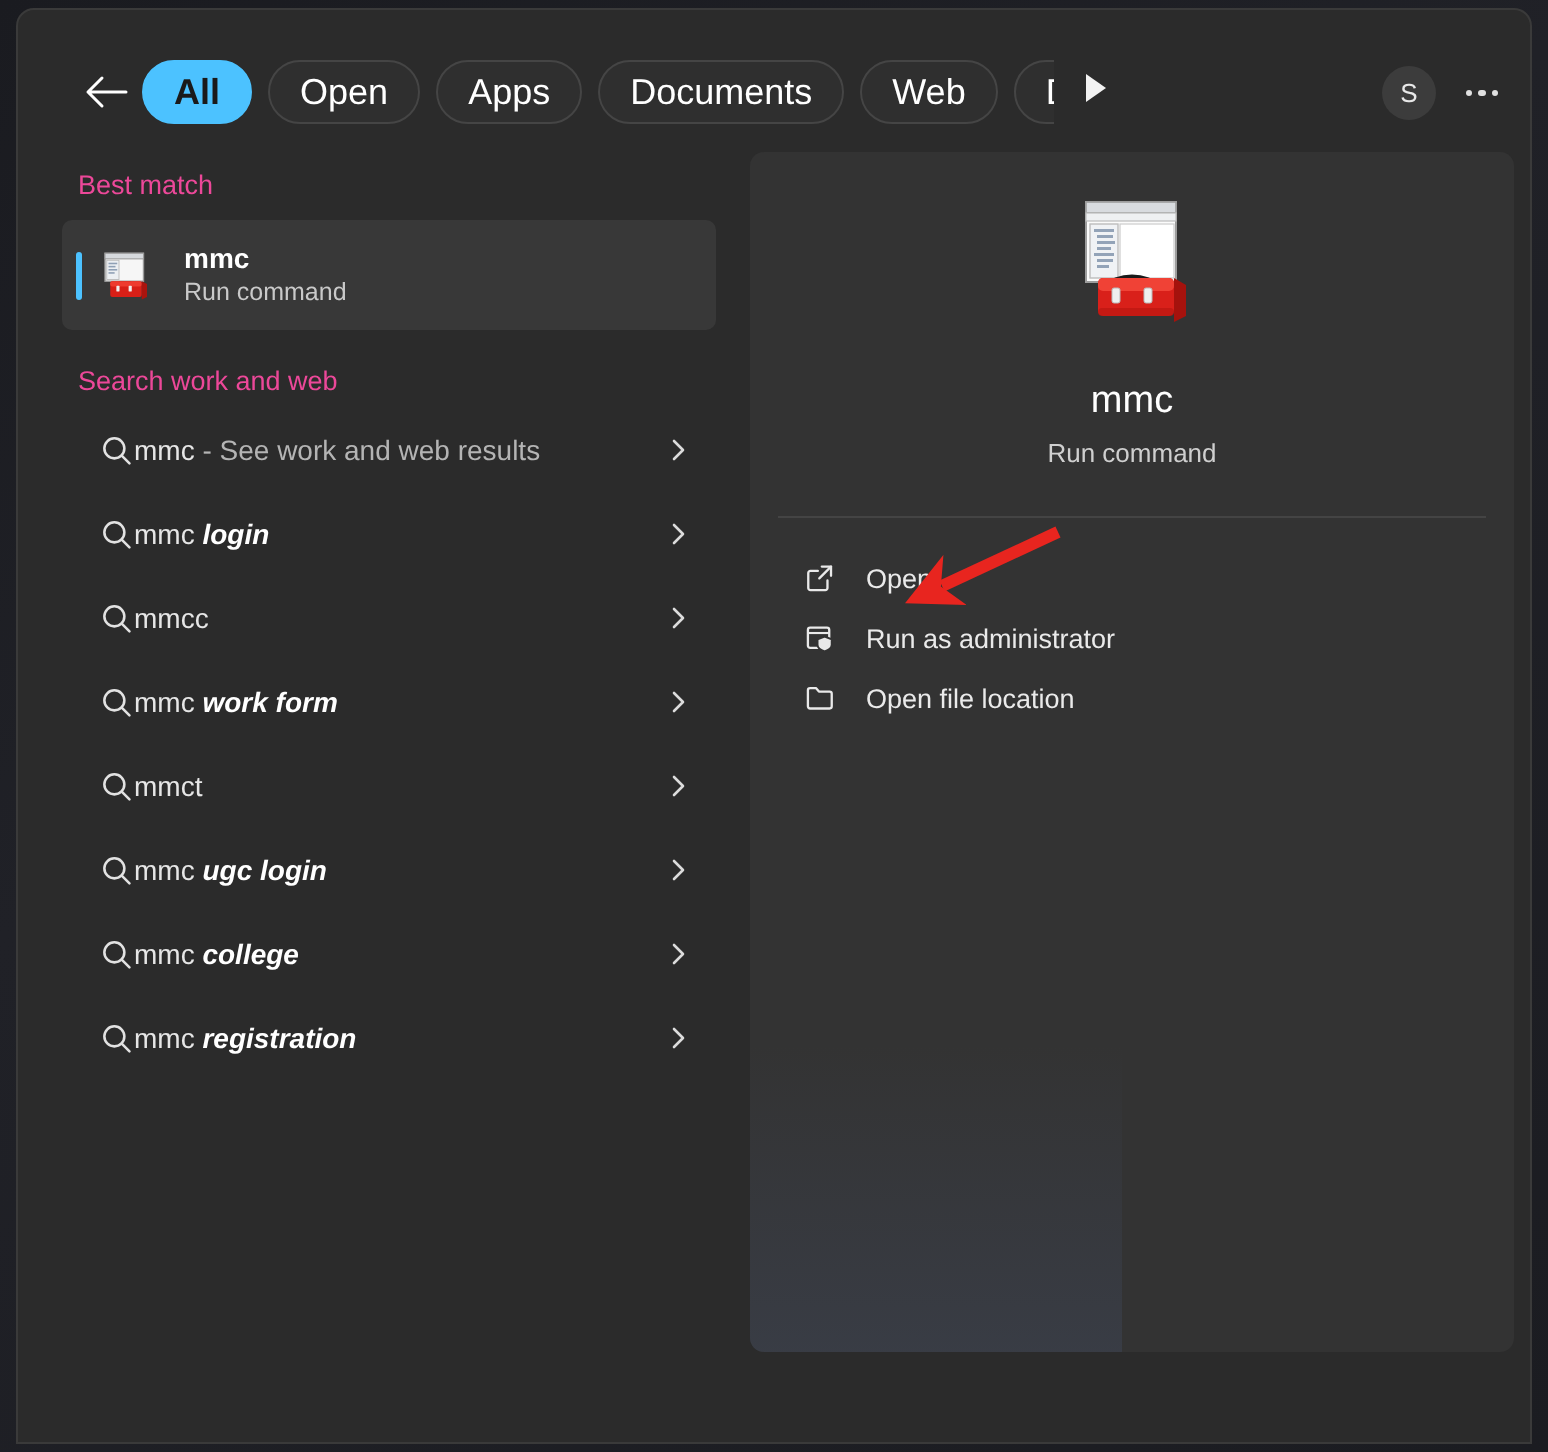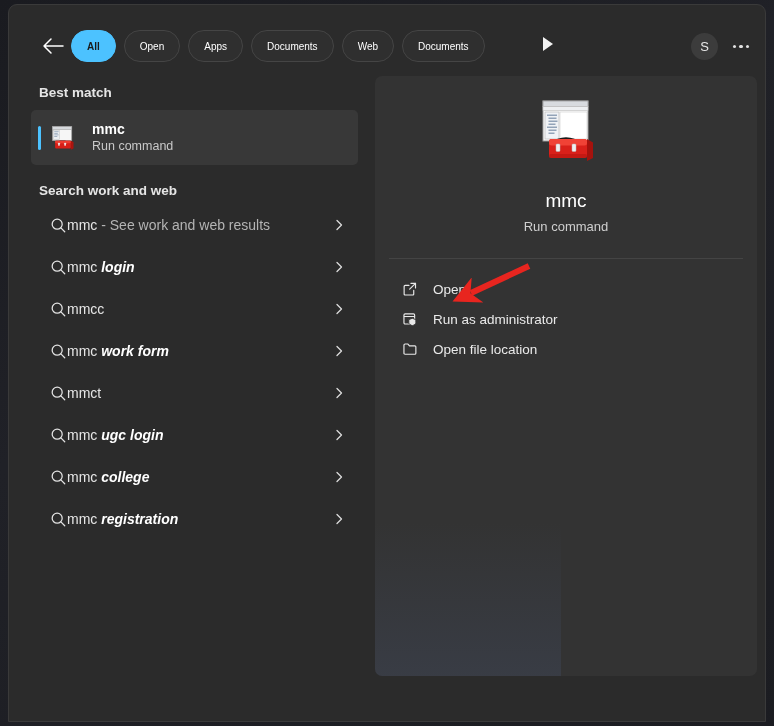--- a/index.html
+++ b/index.html
@@ -44,21 +44,21 @@
     display: flex; align-items: center; gap: 8px;
     height: 34px;
   }
   .tab {
     height: 32px;
     padding: 0 15px;
     border-radius: 16px;
     background: #2f2f2f;
     border: 1px solid #454545;
     color: #ffffff;
-    font-size: 10px;
+    font-size: 18px;
     display: flex; align-items: center;
     white-space: nowrap;
     box-sizing: border-box;
     cursor: pointer;
   }
   .tab.active {
     background: #4cc2ff;
     border-color: #4cc2ff;
     color: #1a1a1a;
     font-weight: bold;
@@ -96,23 +96,23 @@
     width: 3.5px; height: 3.5px; border-radius: 50%;
     background: #e0e0e0; display: block;
   }
 
   
   #results-col {
     position: absolute; left: 0; top: 70px;
     width: 358px; height: 648px;
   }
   .section-header {
-    color: #e5e5e5;
+    color: #ec4899;
     font-size: 13.5px;
-    font-weight: bold;
+    font-weight: normal;
     padding: 10px 0 6px 30px;
   }
   #best-match-row {
     position: relative;
     margin: 4px 9px 0 22px;
     height: 55px;
     background: #383838;
     border-radius: 5px;
     display: flex; align-items: center;
     cursor: pointer;

